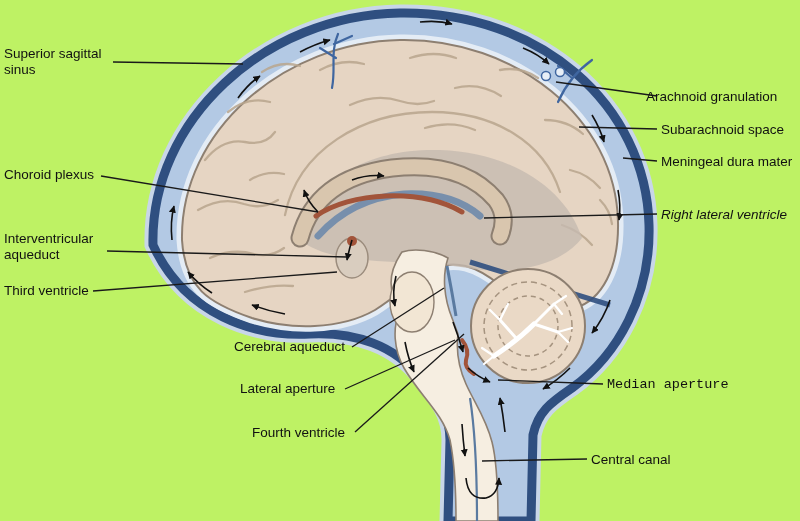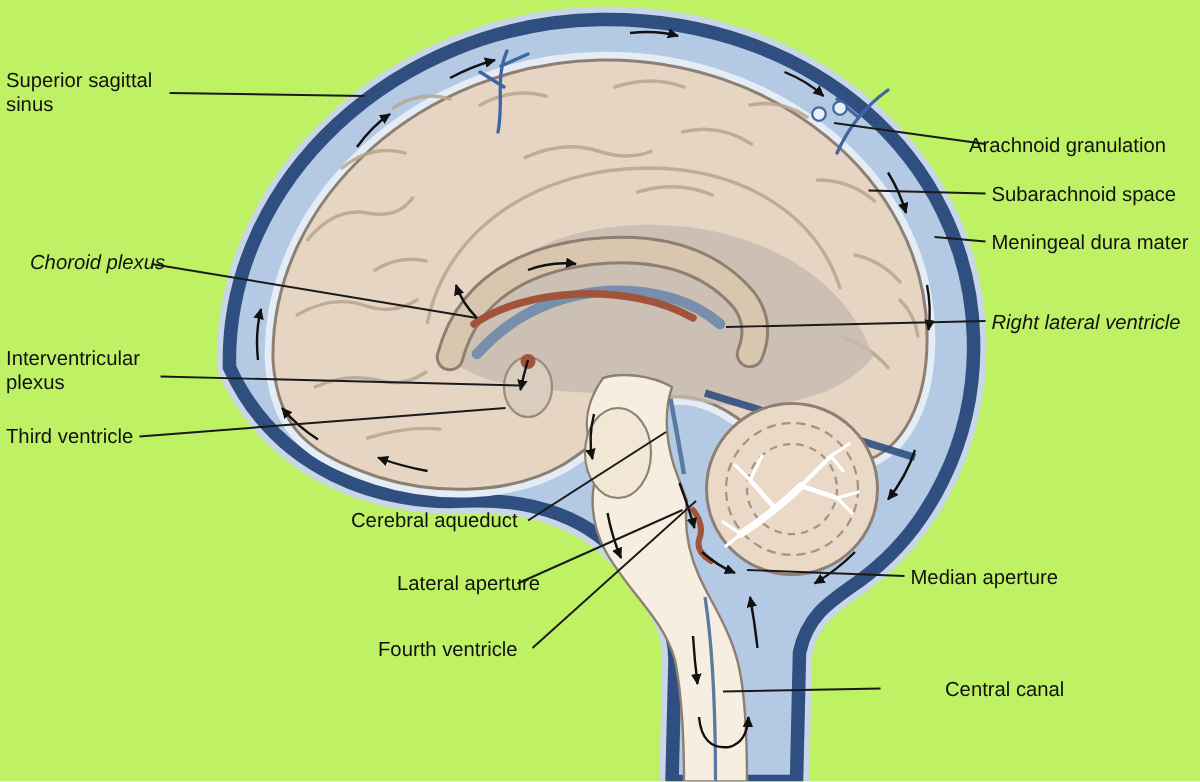--- a/index.html
+++ b/index.html
@@ -155,26 +155,26 @@
       <line x1="657" y1="96" x2="556" y2="82"></line>
       <line x1="657" y1="129" x2="579" y2="127"></line>
       <line x1="657" y1="161" x2="623" y2="158"></line>
       <line x1="657" y1="214" x2="484" y2="218"></line>
       <line x1="603" y1="384" x2="498" y2="380"></line>
       <line x1="587" y1="459" x2="482" y2="461"></line>
     </g>
   </svg>
 
   <div class="label" style="left:4px;top:46px;width:108px;">Superior sagittal sinus</div>
-  <div class="label" style="left:20px;top:167px;width:120px;font-style:italic;">Choroid plexus</div>
-  <div class="label" style="left:4px;top:231px;width:110px;">Interventricular plexus</div>
+  <div class="label" style="left:4px;top:167px;width:120px;">Choroid plexus</div>
+  <div class="label" style="left:4px;top:231px;width:110px;">Interventricular aqueduct</div>
   <div class="label" style="left:234px;top:339px;width:130px;">Cerebral aqueduct</div>
   <div class="label" style="left:4px;top:283px;width:120px;">Third ventricle</div>
-  <div class="label" style="left:240px;top:381px;width:120px;text-align:right;">Lateral aperture</div>
+  <div class="label" style="left:240px;top:381px;width:120px;">Lateral aperture</div>
   <div class="label" style="left:252px;top:425px;width:120px;">Fourth ventricle</div>
   <div class="label" style="left:646px;top:89px;width:140px;">Arachnoid granulation</div>
   <div class="label" style="left:661px;top:122px;width:140px;">Subarachnoid space</div>
   <div class="label" style="left:661px;top:154px;width:140px;">Meningeal dura mater</div>
   <div class="label" style="left:661px;top:207px;width:140px;font-style:italic;">Right lateral ventricle</div>
-  <div class="label" style="left:607px;top:377px;width:130px;">Median aperture</div>
-  <div class="label" style="left:591px;top:452px;width:120px;margin-left:39px;">Central canal</div>
+  <div class="label" style="left:607px;top:377px;width:130px;font-family:Liberation Mono, monospace;">Median aperture</div>
+  <div class="label" style="left:591px;top:452px;width:120px;">Central canal</div>
 
 </div>
 
 </body></html>

